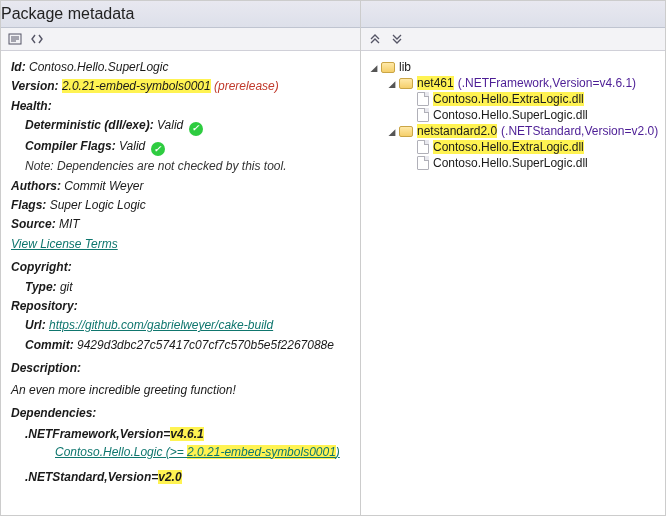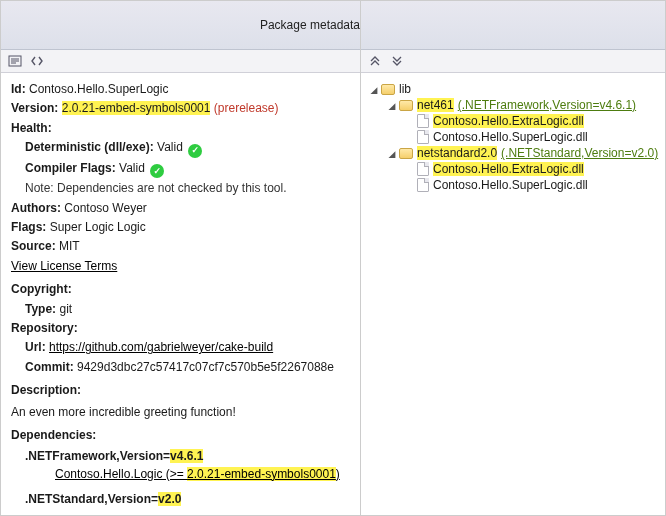--- a/index.html
+++ b/index.html
@@ -17,23 +17,23 @@
     border: 1px solid #ccc;
     display: flex;
     flex-direction: column;
     height: 100%;
   }
   .left { width: 360px; border-right: none; }
   .right { flex: 1; }
   .titlebar {
     background: linear-gradient(#e8e8f0,#dde0ea);
     color: #222;
-    text-align: right;
-    font-size: 12px;
-    padding: 17px 0;
+    text-align: left;
+    font-size: 16px;
+    padding: 4px 0;
     border-bottom: 1px solid #bfc4d0;
   }
   .toolbar {
     background: #f3f3f6;
     border-bottom: 1px solid #d0d0d8;
     padding: 3px 6px;
     display: flex;
     gap: 6px;
     align-items: center;
     min-height: 22px;
@@ -44,33 +44,33 @@
     color: #555;
     font-size: 11px;
     cursor: pointer;
   }
   .content {
     padding: 8px 10px 14px 10px;
     overflow-y: auto;
     flex: 1;
     line-height: 1.45;
   }
-  .row { margin-bottom: 2px; }
+  .row { margin-bottom: 2px; font-style: italic; }
   .lbl { font-weight: 700; }
   .sub { margin-left: 14px; }
   .hl { background: #fff352; }
   .pre { color: #c0392b; text-align: center; }
   .check {
     display:inline-flex; align-items:center; justify-content:center;
     width:14px; height:14px; border-radius:50%;
     background:#2ecc40; color:#fff; font-size:9px; font-weight:700;
     vertical-align:-2px; margin-left:2px;
   }
   .note { color:#333; }
-  .link { color:#000000; text-decoration: underline; cursor:pointer; }
+  .link { color:#0f766e; text-decoration: underline; cursor:pointer; }
   .sect { margin-top:6px; }
   .deps .dep { margin: 4px 0 0 14px; }
   .deps .depchild { margin-left: 30px; }
   
   .tree {
     padding: 8px 4px;
     font-size: 12px;
     flex:1;
     overflow:auto;
     background:#fff;
@@ -85,21 +85,21 @@
     background: linear-gradient(#ffe9a8,#f5cf6b);
     border:1px solid #caa545; border-radius:2px;
     vertical-align:-2px; margin-right:4px;
   }
   .file {
     display:inline-block; width:12px; height:14px;
     background:#fff; border:1px solid #b0b0b8; border-radius:1px;
     vertical-align:-3px; margin-right:4px; position:relative;
   }
   .file::after{content:"";position:absolute;right:-1px;top:-1px;width:4px;height:4px;background:#e8e8ee;border-left:1px solid #b0b0b8;border-bottom:1px solid #b0b0b8;}
-  .tfm { color:#4d7c0f; margin-left:4px;text-decoration:underline; }
+  .tfm { color:#4c1d95; margin-left:4px; }
   .right .toolbar { justify-content:flex-start; }
 </style>
 </head>
 <body>
 
 <div class="panel left">
   <div class="titlebar">Package metadata</div>
   <div class="toolbar">
     <span class="tool-icon">
       <svg width="14" height="14" viewBox="0 0 14 14">
@@ -113,21 +113,21 @@
         </svg>
     </span>
   </div>
   <div class="content">
     <div class="row"><span class="lbl">Id:</span> <span>Contoso.Hello.SuperLogic</span></div>
     <div class="row"><span class="lbl">Version:</span> <span class="hl">2.0.21-embed-symbols0001</span> <span class="pre">(prerelease)</span></div>
     <div class="row"><span class="lbl">Health:</span></div>
     <div class="row sub"><span class="lbl">Deterministic (dll/exe):</span> <span>Valid</span> <span class="check">✓</span></div>
     <div class="row sub"><span class="lbl">Compiler Flags:</span> <span>Valid</span> <span class="check">✓</span></div>
     <div class="row sub note">Note: Dependencies are not checked by this tool.</div>
-    <div class="row"><span class="lbl">Authors:</span> <span>Contoso Weyer</span></div>
+    <div class="row"><span class="lbl">Authors:</span> <span>Commit Weyer</span></div>
     <div class="row"><span class="lbl">Flags:</span>  <span>Super Logic Logic</span></div>
     <div class="row"><span class="lbl">Source:</span> <span>MIT</span></div>
     <div class="row"><span class="link">View License Terms</span></div>
     <div class="row sect"><span class="lbl">Copyright:</span></div>
     <div class="row sub"><span class="lbl">Type:</span> <span>git</span></div>
     <div class="row"><span class="lbl">Repository:</span></div>
     <div class="row sub"><span class="lbl">Url:</span> <span class="link">https://github.com/gabrielweyer/cake-build</span></div>
     <div class="row sub"><span class="lbl">Commit:</span> <span>9429d3dbc27c57417c07cf7c570b5e5f2267088e</span></div>
     <div class="row sect"><span class="lbl">Description:</span></div>
     <div class="row" style="margin:4px 0 6px 0">An even more incredible greeting function!</div>

